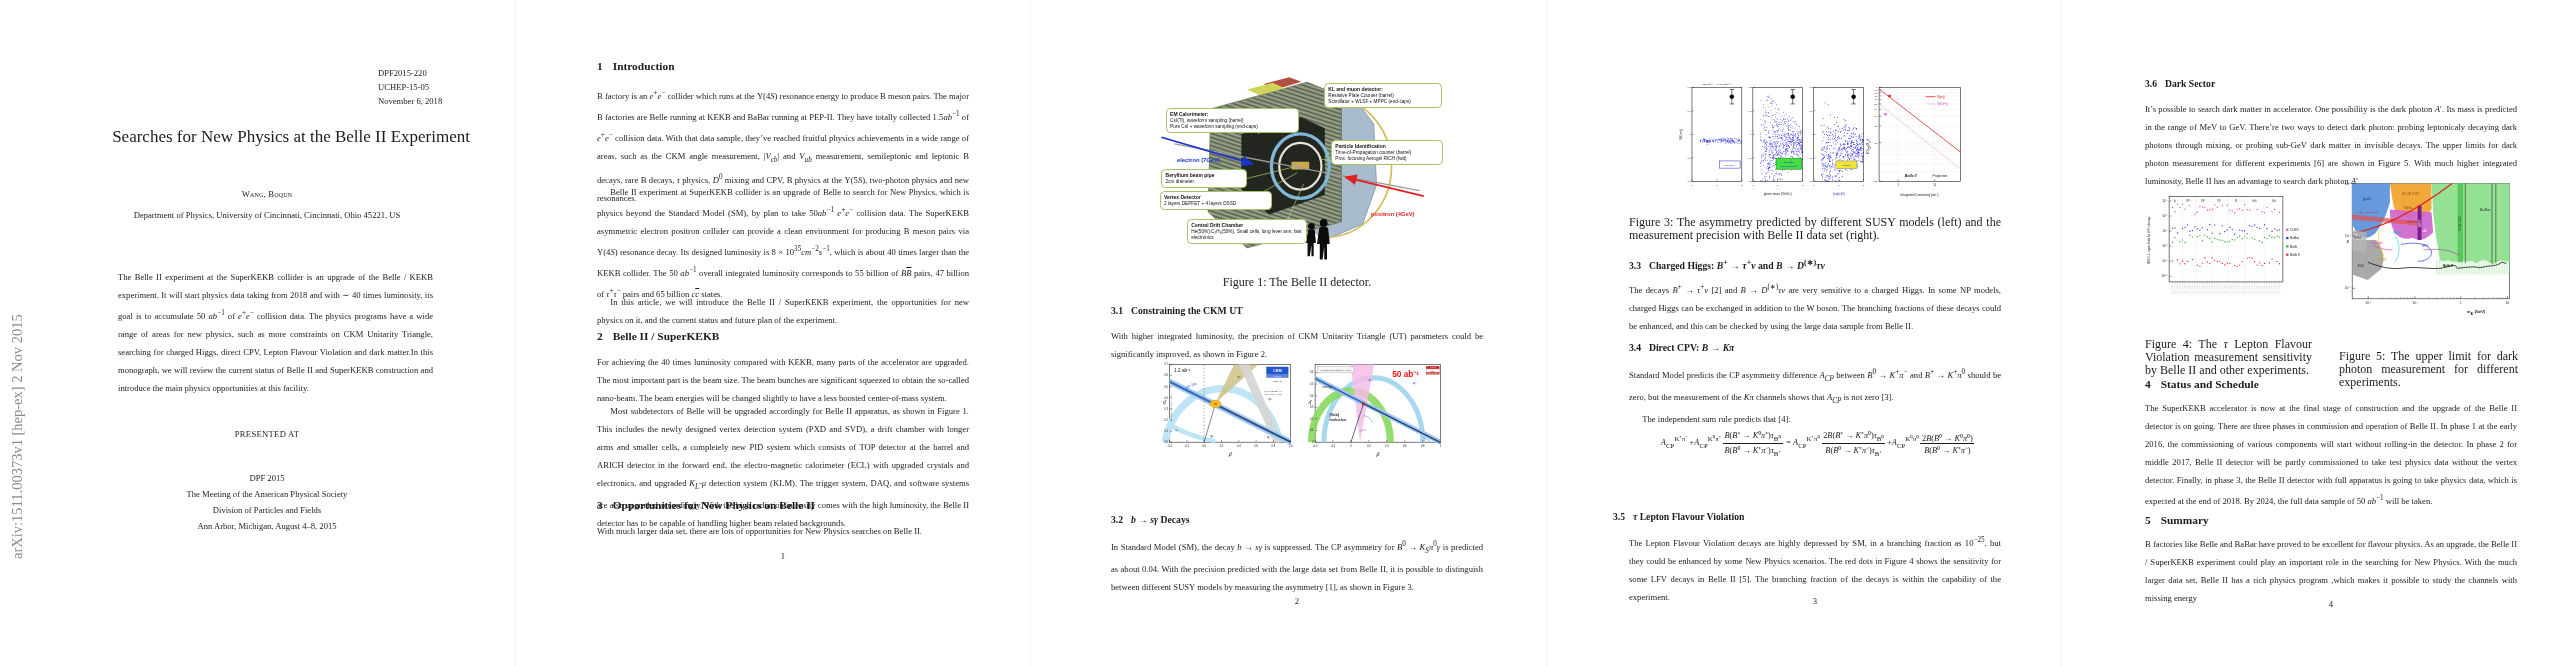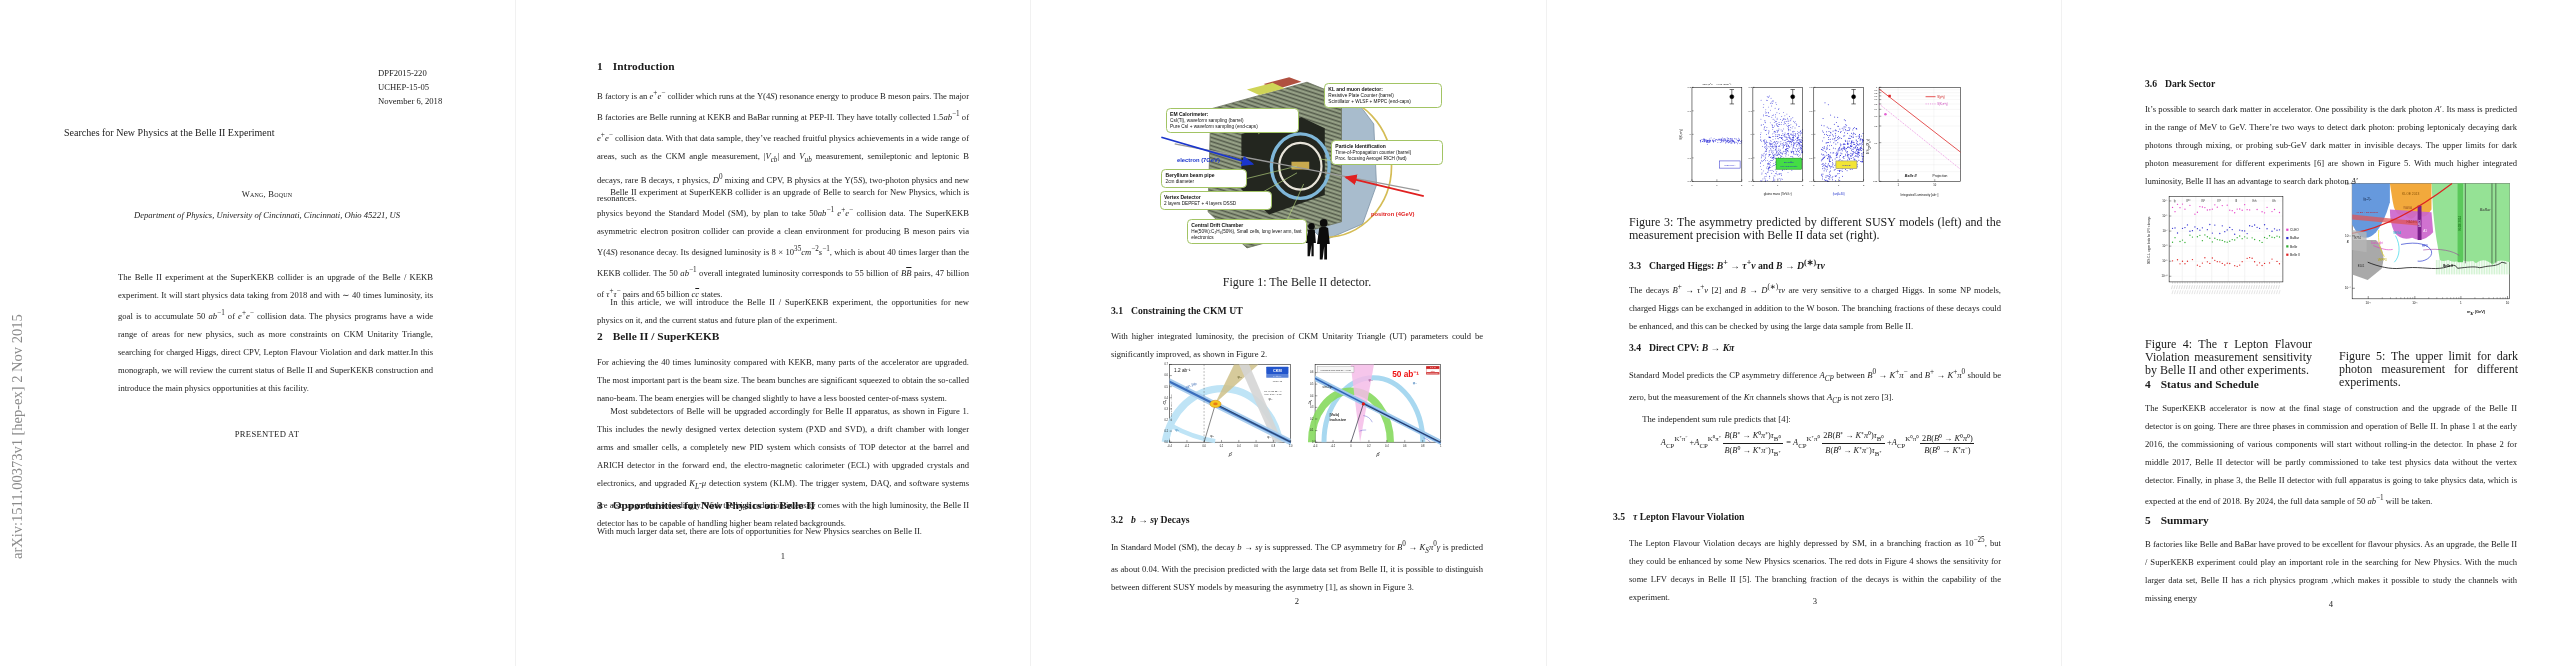--- a/index.html
+++ b/index.html
@@ -10,23 +10,23 @@
   .blk{position:absolute}
   .body{font-size:8.6px;line-height:18px}
   .just{text-align:justify}
   .ind{text-indent:13.3px}
   .center{text-align:center}
   .h1{font-size:11.4px;font-weight:bold}
   .h1 .hnum{margin-right:10px}
   .h2{font-size:9.7px;font-weight:bold}
   .h2 .hnum{margin-right:7.8px}
   .pageno{font-size:8.6px;text-align:center;width:372px}
-  .title{font-size:10px;text-align:left}
+  .title{font-size:17px;text-align:right}
   .sc{font-variant:small-caps;letter-spacing:0.2px}
-  .aff{font-style:italic}
+  .aff{}
   .arxiv{position:absolute;left:9px;top:559px;transform:rotate(-90deg);transform-origin:left top;
          font-size:14.5px;color:#8a8a8a;white-space:nowrap}
   .caption{font-size:12px;line-height:13px}
   .fig{position:absolute}
   .fl{position:absolute;font-family:"Liberation Sans",sans-serif;line-height:1.15;white-space:nowrap}
   .co{position:absolute;background:#fff;border:0.8px solid #a2c464;border-radius:4.4px;padding:1.7px 3.3px 1.7px 3.3px;
       font-family:"Liberation Sans",sans-serif;font-size:4.7px;line-height:1.3;color:#111}
   .co b{font-size:5px}
   .ovl{text-decoration:overline}
   .eq{font-size:8.3px;white-space:nowrap;text-align:center}
@@ -42,20 +42,26 @@
   <div class="blk body" style="left:378px;top:66px;line-height:14px">
     <div>DPF2015-220</div>
     <div>UCHEP-15-05</div>
     <div>November 6, 2018</div>
   </div>
   <div class="blk title" style="left:64px;top:127px;width:406px">Searches for New Physics at the Belle II Experiment</div>
   <div class="blk body sc center" style="left:64px;top:185px;width:406px">Wang, Boqun</div>
   <div class="blk body aff center" style="left:64px;top:206px;width:406px">Department of Physics, University of Cincinnati, Cincinnati, Ohio 45221, US</div>
   <div class="blk body just" style="left:118px;top:268px;width:315px">The Belle II experiment at the SuperKEKB collider is an upgrade of the Belle / KEKB experiment. It will start physics data taking from 2018 and with ∼ 40 times luminosity, its goal is to accumulate 50 <i>ab</i><sup>−1</sup> of <i>e</i><sup>+</sup><i>e</i><sup>−</sup> collision data. The physics programs have a wide range of areas for new physics, such as more constraints on CKM Unitarity Triangle, searching for charged Higgs, direct CPV, Lepton Flavour Violation and dark matter.In this monograph, we will review the current status of Belle II and SuperKEKB construction and introduce the main physics opportunities at this facility.</div>
   <div class="blk body center" style="left:64px;top:425px;width:406px;letter-spacing:0.3px">PRESENTED AT</div>
+  <div class="blk body center" style="left:64px;top:470px;width:406px;line-height:16px">
+    <div>DPF 2015</div>
+    <div>The Meeting of the American Physical Society</div>
+    <div>Division of Particles and Fields</div>
+    <div>Ann Arbor, Michigan, August 4–8, 2015</div>
+  </div>
 </div>
 <div class="arxiv">arXiv:1511.00373v1  [hep-ex]  2 Nov 2015</div>
 
 <div class="page" style="left:515px">
   <div class="blk h1" style="left:82px;top:60px">
     <span class="hnum">1</span><span>Introduction</span>
   </div>
   <div class="blk body just" style="left:82px;top:84px;width:372px">B factory is an <i>e</i><sup>+</sup><i>e</i><sup>−</sup> collider which runs at the Υ(4<i>S</i>) resonance energy to produce B meson pairs. The major B factories are Belle running at KEKB and BaBar running at PEP-II. They have totally collected  1.5<i>ab</i><sup>−1</sup> of <i>e</i><sup>+</sup><i>e</i><sup>−</sup> collision data. With that data sample, they’ve reached fruitful physics achievements in a wide range of areas, such as the CKM angle measurement, |<i>V<sub>cb</sub></i>| and <i>V<sub>ub</sub></i> measurement, semileptonic and leptonic B decays, rare B decays, <i>τ</i> physics, <i>D</i><sup>0</sup> mixing and CPV, B physics at the Υ(5<i>S</i>), two-photon physics and new resonances.</div>
   <div class="blk body just ind" style="left:82px;top:183px;width:372px">Belle II experiment at SuperKEKB collider is an upgrade of Belle to search for New Physics, which is physics beyond the Standard Model (SM), by plan to take 50<i>ab</i><sup>−1</sup> <i>e</i><sup>+</sup><i>e</i><sup>−</sup> collision data. The SuperKEKB asymmetric electron positron collider can provide a clean environment for producing B meson pairs via Υ(4<i>S</i>) resonance decay. Its designed luminosity is 8 × 10<sup>35</sup><i>cm</i><sup>−2</sup><i>s</i><sup>−1</sup>, which is about 40 times larger than the KEKB collider. The 50 <i>ab</i><sup>−1</sup> overall integrated luminosity corresponds to 55 billion of <i>B</i><span class="ovl"><i>B</i></span> pairs, 47 billion of <i>τ</i><sup>+</sup><i>τ</i><sup>−</sup> pairs and 65 billion <i>c</i><span class="ovl"><i>c</i></span> states.</div>
   <div class="blk body just ind" style="left:82px;top:293px;width:372px">In this article, we will introduce the Belle II / SuperKEKB experiment, the opportunities for new physics on it, and the current status and future plan of the experiment.</div>

